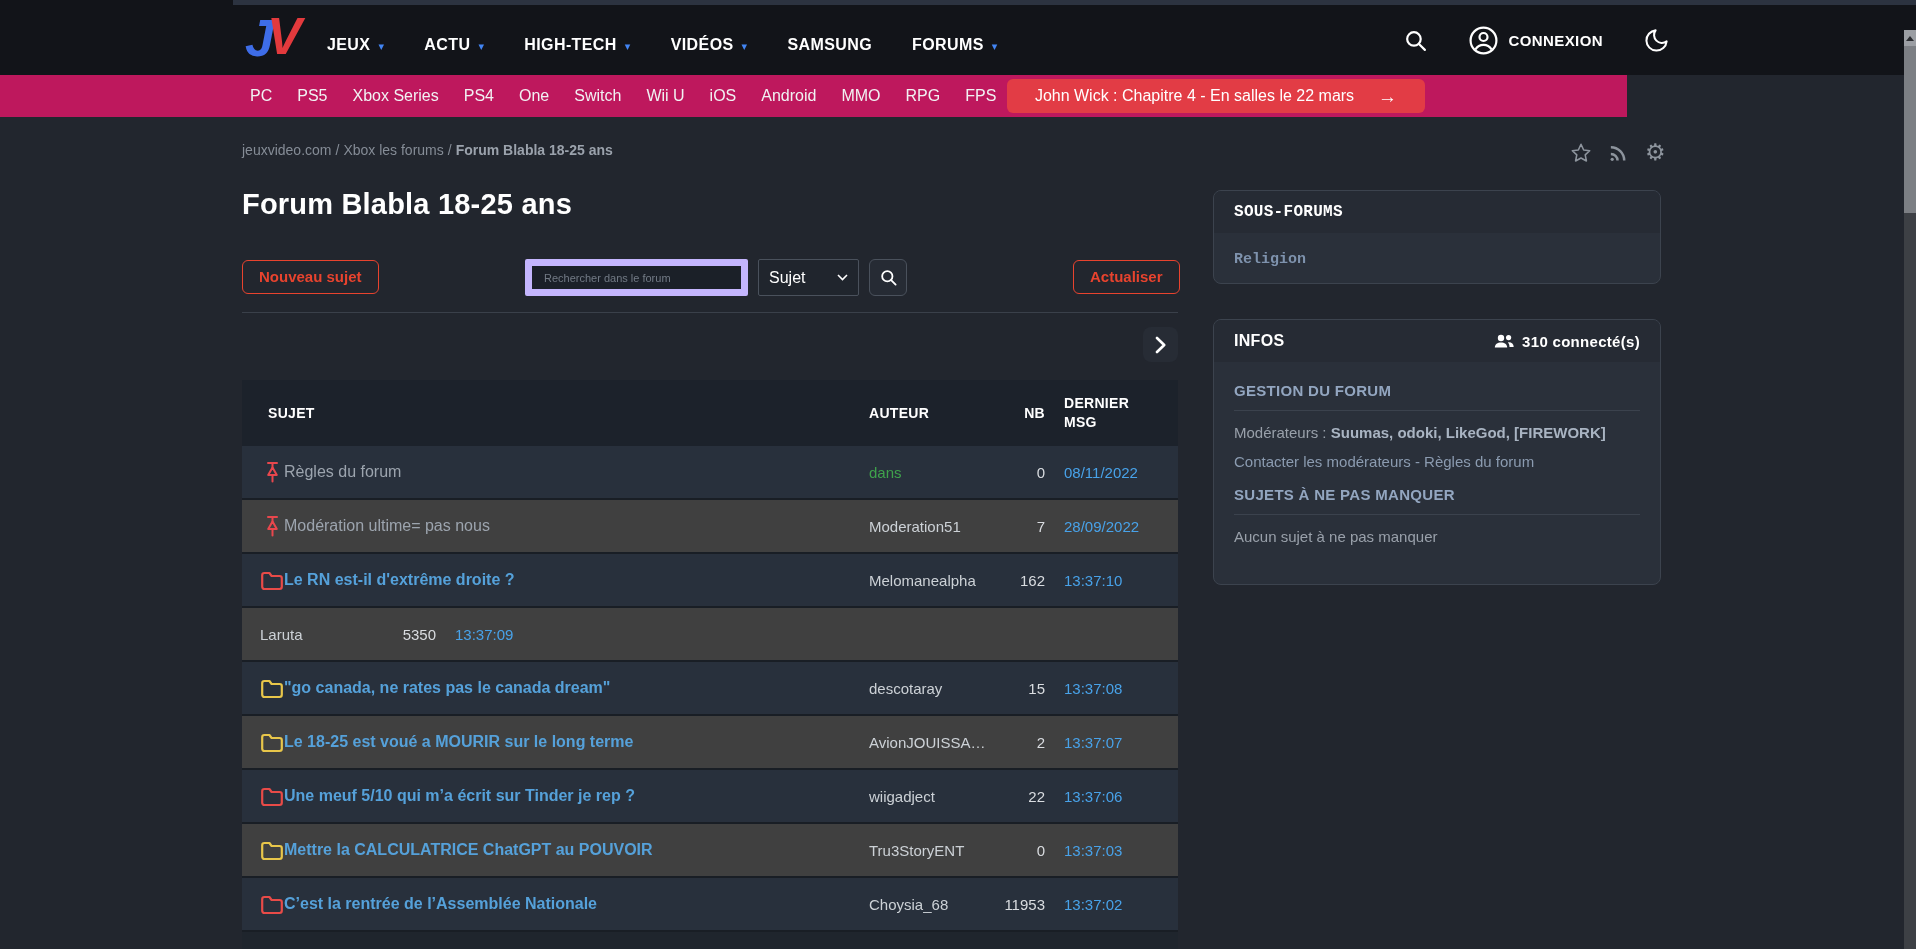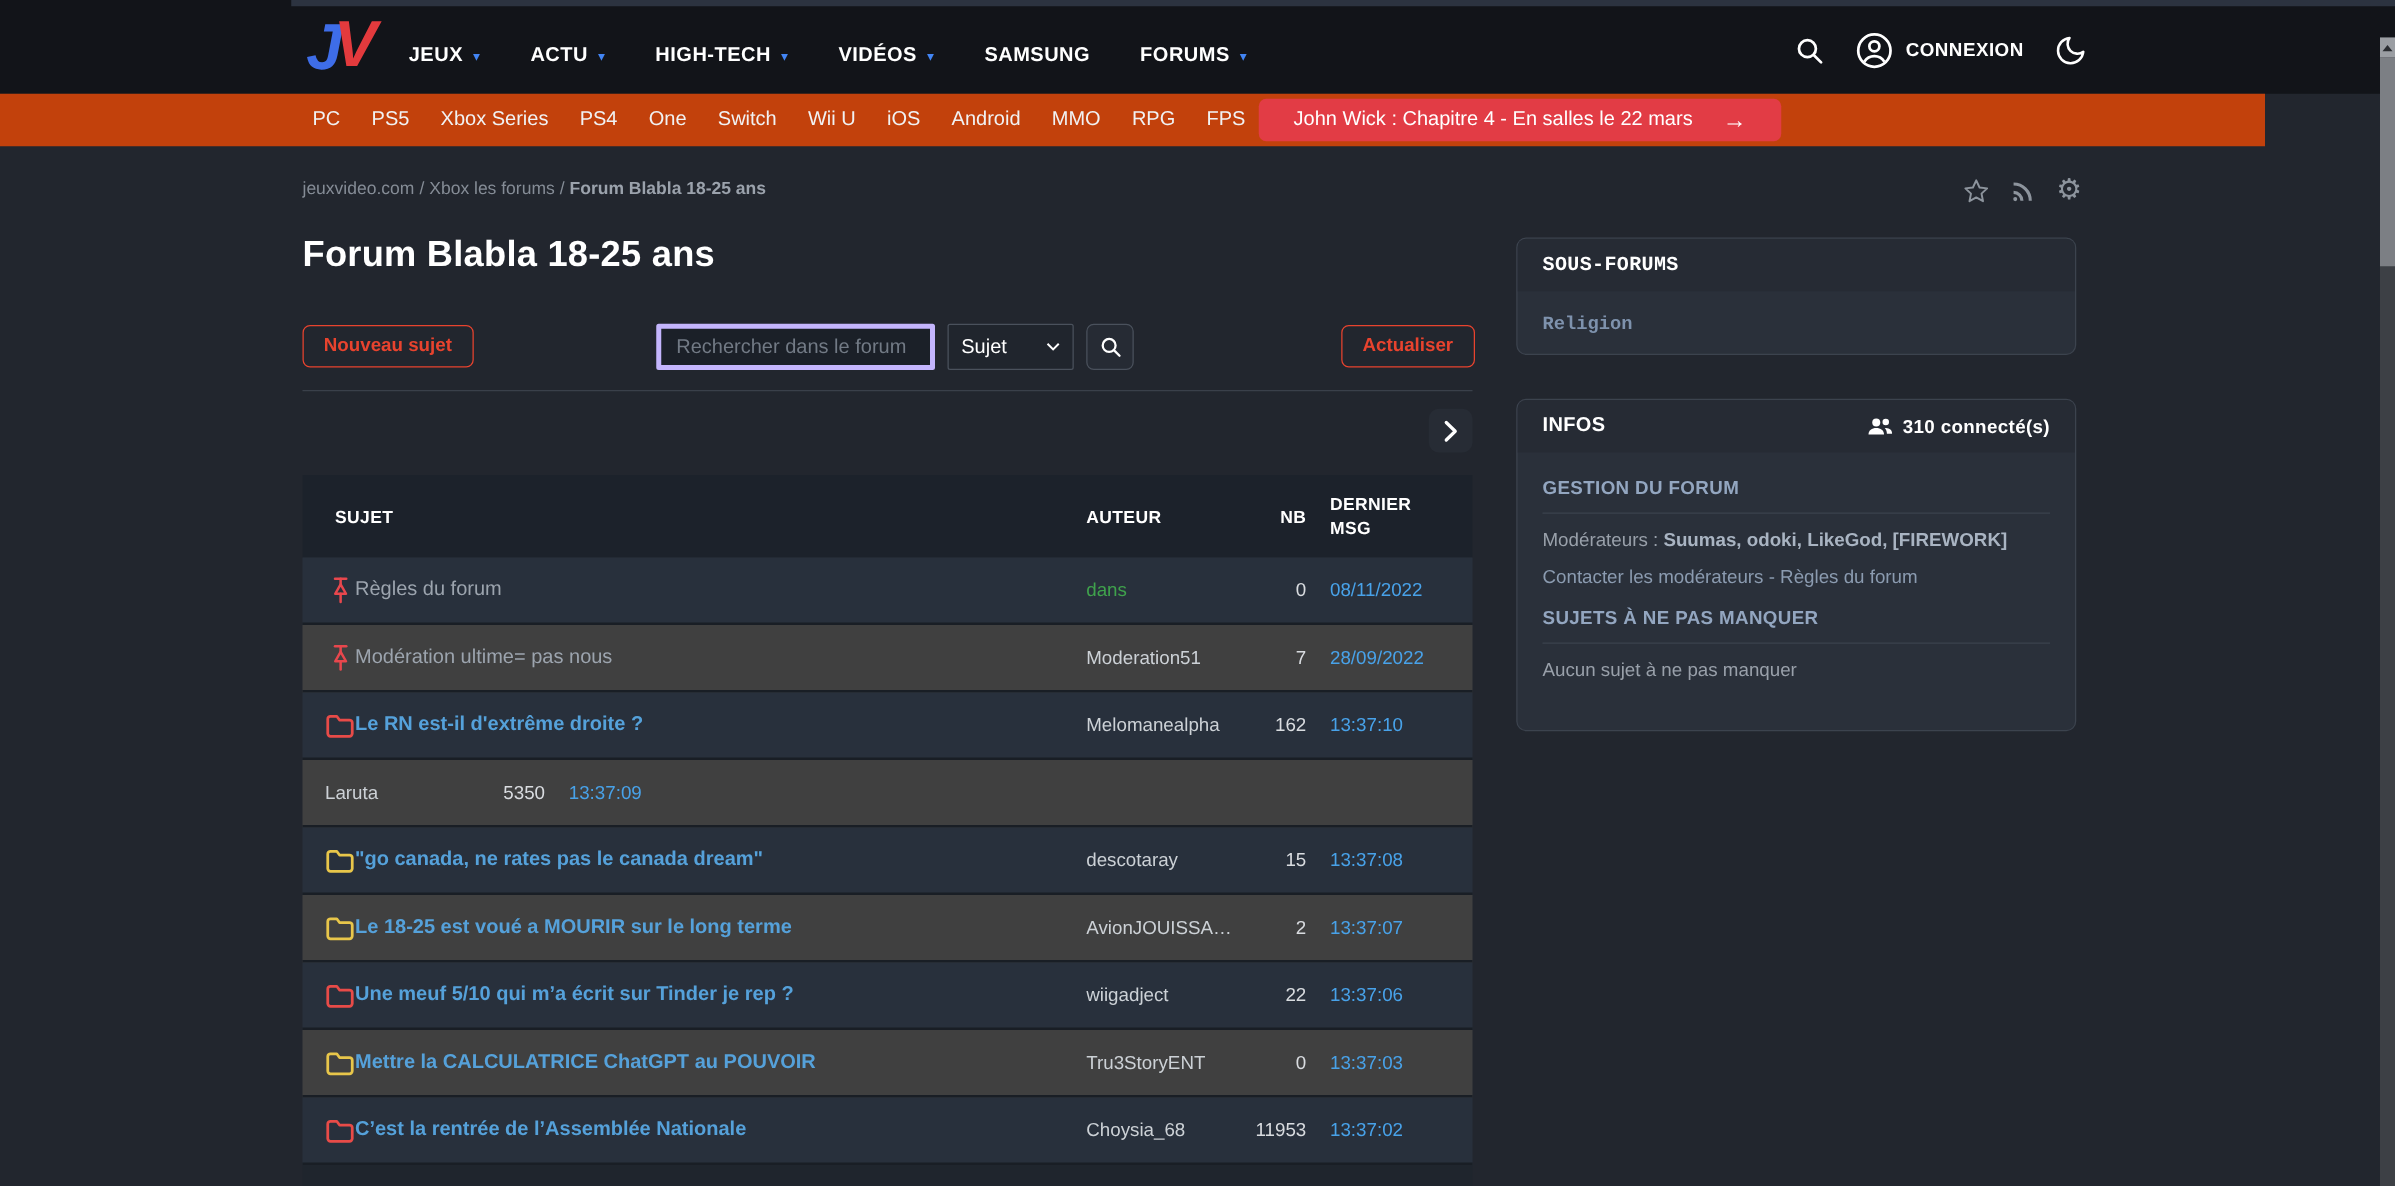--- a/index.html
+++ b/index.html
@@ -11,26 +11,26 @@
   .topbar { position:absolute; top:0; left:0; width:1916px; height:75px; background:#121419; }
   .top-strip { position:absolute; top:0; left:233px; right:0; height:5px; background:#2c3340; }
   .logo { position:absolute; left:245px; top:10px; width:70px; height:56px; }
   .logo span { position:absolute; font-weight:bold; font-style:italic; font-size:52px; line-height:52px; }
   .logo .j { left:0; top:2px; color:#3e6de8; z-index:1; }
   .logo .v { left:22px; top:0; color:#e33a3d; z-index:2; }
   .main-menu { position:absolute; left:327px; top:5px; height:80px; display:flex; align-items:center; gap:40px; }
   .nav-item { display:flex; align-items:center; gap:8px; color:#fff; font-weight:bold; font-size:16px;
     letter-spacing:.4px; cursor:pointer; }
   .tri { color:#4285f4; font-size:11px; line-height:11px; padding-top:2px; }
-  .topbar-right { position:absolute; right:246px; top:5px; height:70px; display:flex; gap:24px; }
+  .topbar-right { position:absolute; right:246px; top:5px; height:70px; display:flex; gap:40px; }
   .account { display:flex; align-items:center; gap:10px; color:#fff; font-weight:bold; font-size:15px; letter-spacing:.4px; }
   .iconbtn { display:flex; align-items:center; cursor:pointer; }
 
   
-  .subnav { position:absolute; top:75px; left:0; width:1812px; height:42px; background:#c2410c; }
+  .subnav { position:absolute; top:75px; left:0; width:1627px; height:42px; background:#be185d; }
   .subnav-links { position:absolute; left:250px; top:0; height:42px; display:flex; align-items:center; gap:25px; }
   .subnav-links .plink { color:#f1f2f3; font-size:16px; cursor:pointer; white-space:nowrap; }
   .banner { position:absolute; left:1007px; top:4px; width:418px; height:34px; background:#e23c45; border-radius:6px;
     color:#fff; font-size:16px; display:flex; align-items:center; justify-content:center; gap:24px; cursor:pointer; }
   .banner .arr { font-size:19px; line-height:19px; }
 
   
   .breadcrumb { position:absolute; left:242px; top:142px; font-size:14px; color:#858c96; }
   .breadcrumb .crumb { cursor:pointer; }
   .breadcrumb .sep { padding:0 4px; }
@@ -40,21 +40,21 @@
 
   .page-title { position:absolute; left:242px; top:188px; color:#fff; font-size:29px; font-weight:bold; letter-spacing:.2px; }
 
   
   .btn-outline { position:absolute; height:34px; border:1px solid #e8432e; border-radius:6px; color:#e8432e;
     background:transparent; font-size:15px; font-weight:bold; padding:0 16px; line-height:32px; cursor:pointer;
     font-family:inherit; }
   .btn-new { left:242px; top:260px; }
   .btn-refresh { left:1073px; top:260px; }
   .search-input { position:absolute; left:525px; top:259px; width:223px; height:37px; background:#1b2028;
-    border:4px solid #c4b5fd; border-radius:2px; color:#c4b5fd; font-size:16px; padding:0 12px; font-family:inherit; }
+    border:7px solid #c4b5fd; border-radius:2px; color:#c4b5fd; font-size:11px; padding:0 12px; font-family:inherit; }
   .search-input::placeholder { color:#727a85; }
   .select { position:absolute; left:758px; top:259px; width:101px; height:37px; background:#20252d;
     border:1px solid #4a515c; border-radius:2px; color:#fff; font-size:16px; display:flex; align-items:center;
     padding:0 10px; cursor:pointer; }
   .select .sel-chevron { margin-left:auto; display:flex; }
   .btn-search { position:absolute; left:869px; top:259px; width:38px; height:37px; background:#262b34;
     border:1px solid #4a515c; border-radius:6px; display:flex; align-items:center; justify-content:center; cursor:pointer; }
 
   .divider { position:absolute; left:242px; top:312px; width:936px; height:1px; background:#3a404a; }
   .page-next { position:absolute; left:1143px; top:327px; width:35px; height:35px; background:#272c35; border-radius:8px;

